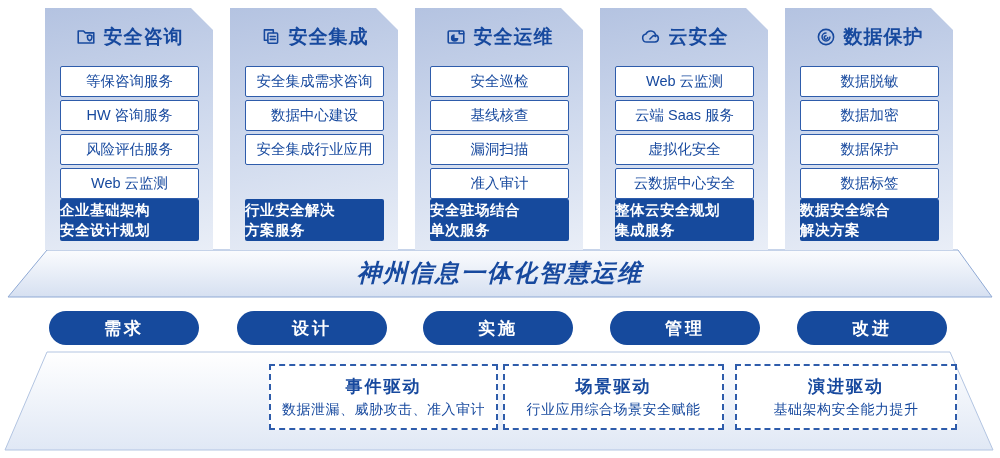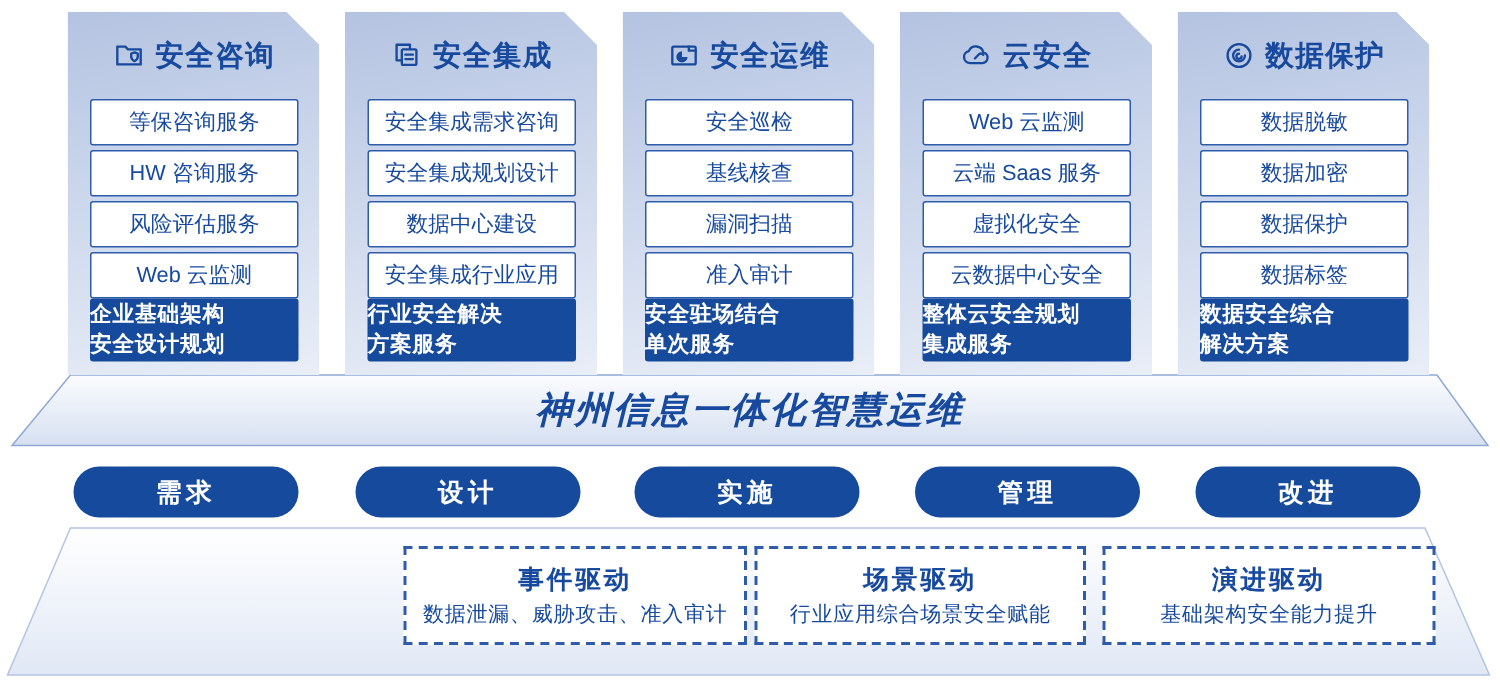--- a/index.html
+++ b/index.html
@@ -104,21 +104,20 @@
     <div class="panel-header">
       <svg class="hicon" viewBox="0 0 24 24">
         <path class="ic" d="M14.5 7.3 V4.2 H4.8 V15.5 H8.2"></path>
         <rect class="ic" x="8.6" y="7.6" width="10.6" height="11.2" rx="1"></rect>
         <path class="ic" d="M11.2 11.4 h5.4 M11.2 14.6 h5.4"></path>
       </svg>
       <span class="panel-title">安全集成</span>
     </div>
     <div class="items">
       <div class="item">安全集成需求咨询</div>
-      <div class="item">安全集成规划设计</div>
       <div class="item">数据中心建设</div>
       <div class="item">安全集成行业应用</div>
     </div>
     <div class="panel-footer">
       <span>行业安全解决</span>
       <span>方案服务</span>
     </div>
   </div>
 
   <div class="panel" style="left:415px">

